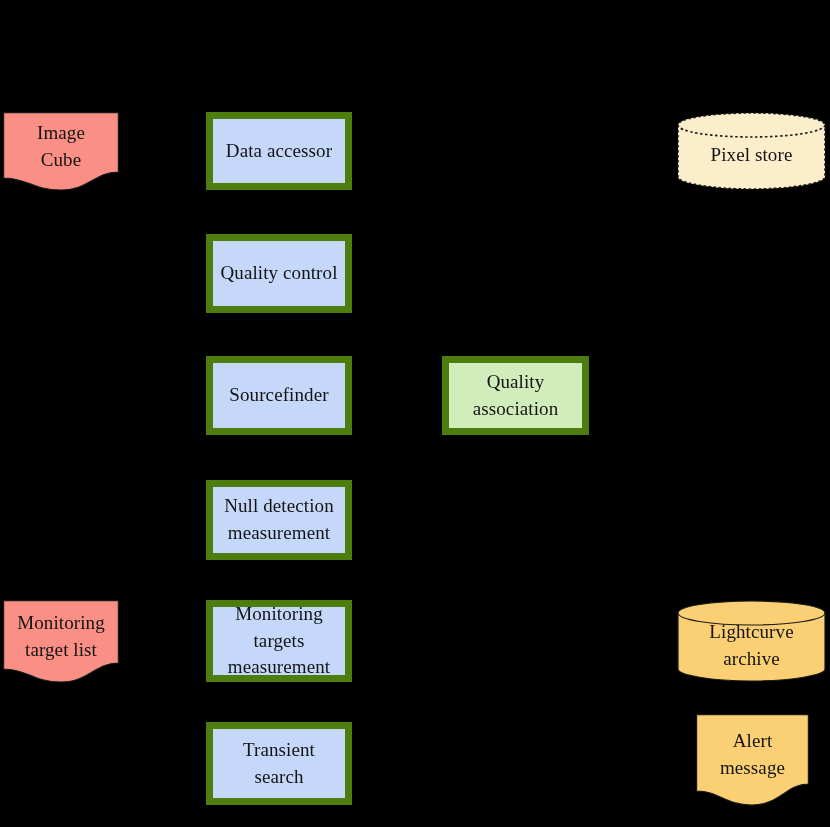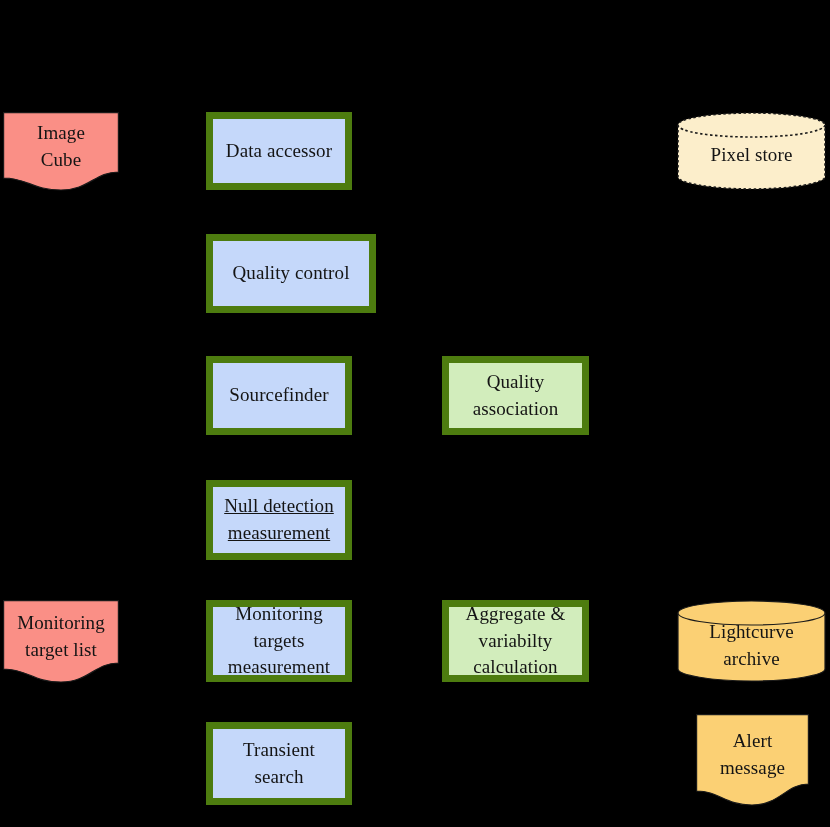--- a/index.html
+++ b/index.html
@@ -72,57 +72,52 @@
   </div>
 
   <div class="node dcyl" style="left:677px; top:112px; width:149px; height:78px;">
     <svg viewBox="0 0 149 78" preserveAspectRatio="none">
       <path d="M1,13 L1,65 C1,71 34,77 74.5,77 C115,77 148,71 148,65 L148,13" fill="#fceecb" stroke="#1a1a1a" stroke-width="1.6" stroke-dasharray="2.5 2.5"></path>
       <ellipse cx="74.5" cy="13" rx="73.5" ry="12" fill="#fceecb" stroke="#1a1a1a" stroke-width="1.6" stroke-dasharray="2.5 2.5"></ellipse>
     </svg>
     <span class="lbl" style="margin-top:9px;">Pixel store</span>
   </div>
 
-  <div class="node rect" style="left:206px; top:234px; width:170px; height:79px; background:#c5d8fa;">
+  <div class="node rect" style="left:206px; top:234px; width:146px; height:79px; background:#c5d8fa;">
     <span class="lbl">Quality control</span>
   </div>
 
   <div class="node rect" style="left:206px; top:356px; width:146px; height:79px; background:#c5d8fa;">
     <span class="lbl">Sourcefinder</span>
   </div>
 
   <div class="node rect" style="left:442px; top:356px; width:147px; height:79px; background:#d2edbc;">
     <span class="lbl">Quality
 association</span>
   </div>
 
-  <div class="node rect" style="left:206px; top:480px; width:146px; height:80px; background:#c5d8fa;text-decoration:underline;">
+  <div class="node rect" style="left:206px; top:480px; width:146px; height:80px; background:#c5d8fa;">
     <span class="lbl">Null detection
 measurement</span>
   </div>
 
   <div class="node doc" style="left:3px; top:600px; width:116px; height:82px;">
     <svg viewBox="0 0 116 82" preserveAspectRatio="none">
       <path d="M0.6,0.6 L115.4,0.6 L115.4,63 C92,63 86,82 58,82 C30,82 24,69 0.6,69 Z" fill="#fa8f86" stroke="#1a1a1a" stroke-width="1.2"></path>
     </svg>
     <span class="lbl" style="margin-top:-9px;">Monitoring
 target list</span>
   </div>
 
   <div class="node rect" style="left:206px; top:600px; width:146px; height:82px; background:#c5d8fa;">
     <span class="lbl">Monitoring
 targets
 measurement</span>
   </div>
 
-  <div class="node rect" style="left:442px; top:600px; width:147px; height:82px; background:#d2edbc;">
-    <span class="lbl">Aggregate &amp;
-variabilty
-calculation</span>
-  </div>
 
   <div class="node cyl" style="left:677px; top:600px; width:149px; height:82px;justify-content:center;">
     <svg viewBox="0 0 149 82" preserveAspectRatio="none">
       <path d="M1,13 L1,69 C1,75 34,81 74.5,81 C115,81 148,75 148,69 L148,13" fill="#fbd074" stroke="#1a1a1a" stroke-width="1.2"></path>
       <ellipse cx="74.5" cy="13" rx="73.5" ry="12" fill="#fbd074" stroke="#1a1a1a" stroke-width="1.2"></ellipse>
     </svg>
     <span class="lbl" style="margin-top:9px;">Lightcurve
 archive</span>
   </div>
 

